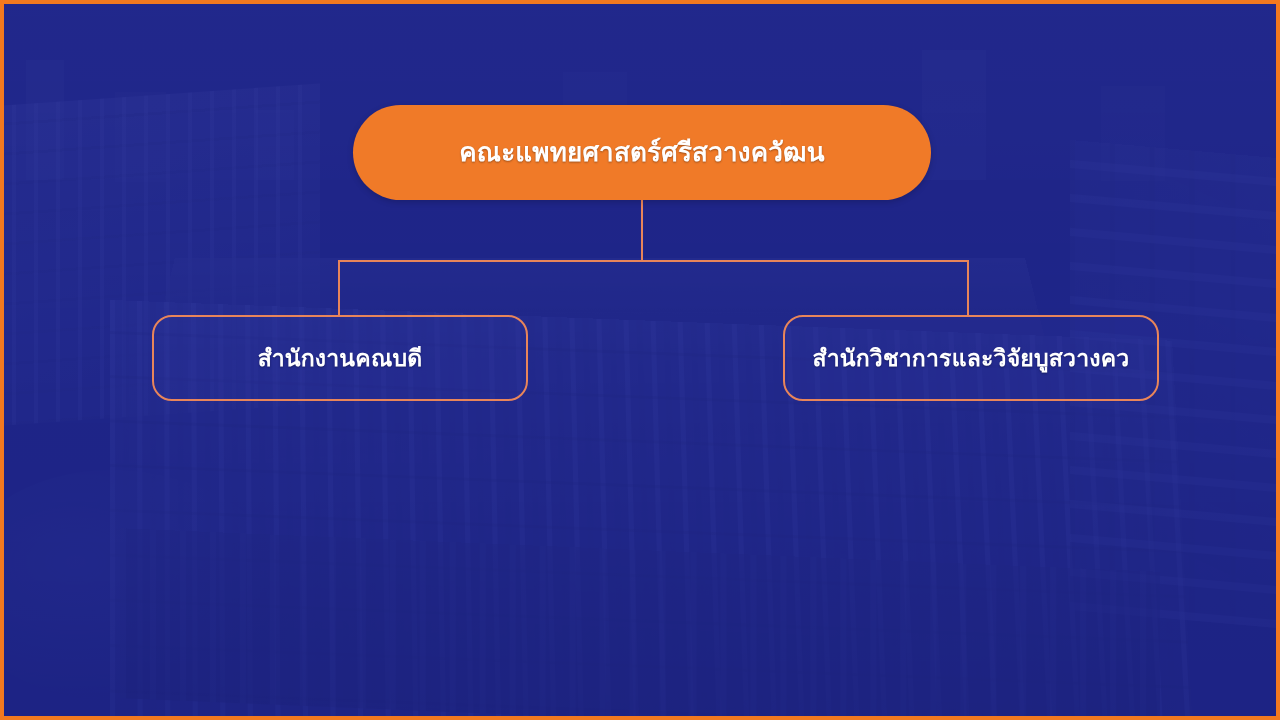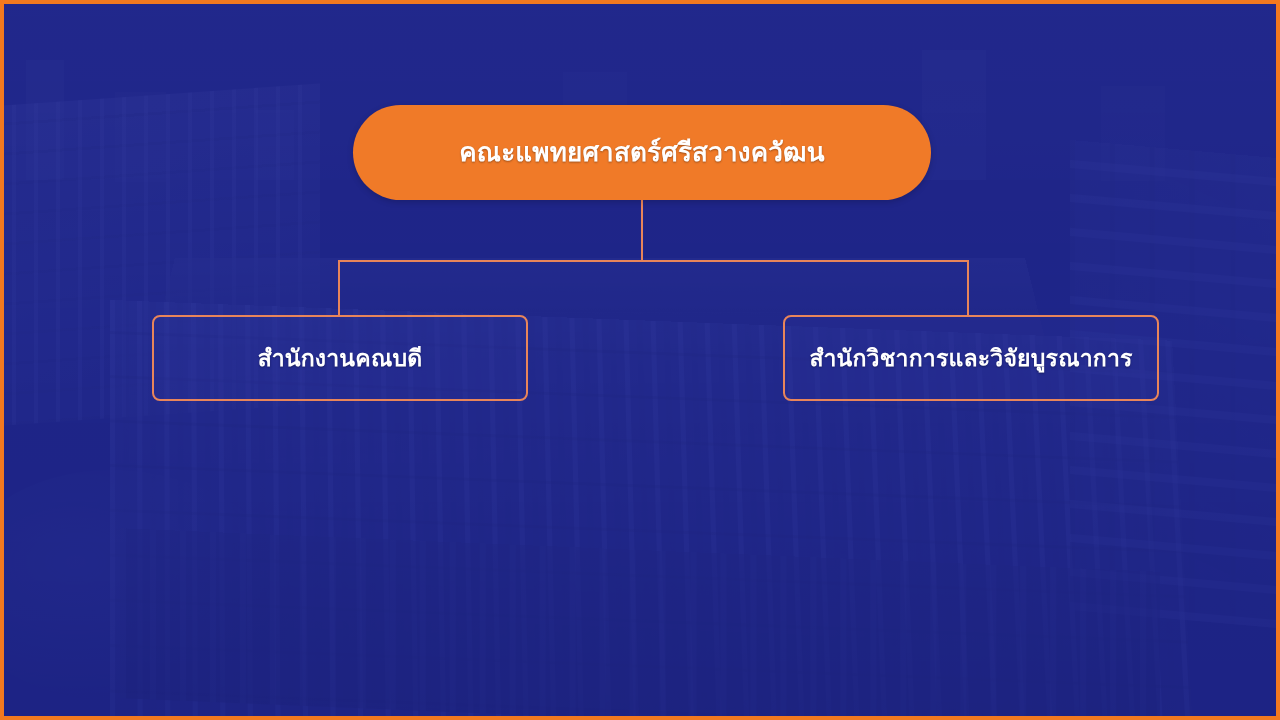--- a/index.html
+++ b/index.html
@@ -206,21 +206,21 @@
     border-radius: 48px;
     font-size: 26px;
     box-shadow: 0 2px 6px rgba(0,0,0,.18);
   }
 
   
   .node-child {
     top: 315px;
     height: 86px;
     border: 2px solid #e8855a;
-    border-radius: 8px;
+    border-radius: 20px;
     background: rgba(48,58,162,.18);
     font-size: 23px;
   }
   .node-child-left  { left: 152px;  width: 376px; }
   .node-child-right { left: 783px;  width: 376px; }
 
   
   .conn {
     position: absolute;
     background: #e8855a;
@@ -252,17 +252,17 @@
 
     <div class="conn conn-v-root"></div>
     <div class="conn conn-h-bus"></div>
     <div class="conn conn-v-left"></div>
     <div class="conn conn-v-right"></div>
 
     <div class="node node-root">คณะแพทยศาสตร์ศรีสวางควัฒน</div>
 
     <div class="node node-child node-child-left">สำนักงานคณบดี</div>
 
-    <div class="node node-child node-child-right">สำนักวิชาการและวิจัยบูรณาการ</div>
+    <div class="node node-child node-child-right">สำนักวิชาการและวิจัยบูสวางคว</div>
   </div>
 
   <div class="slide-border"></div>
 </div>
 
 </body></html>

